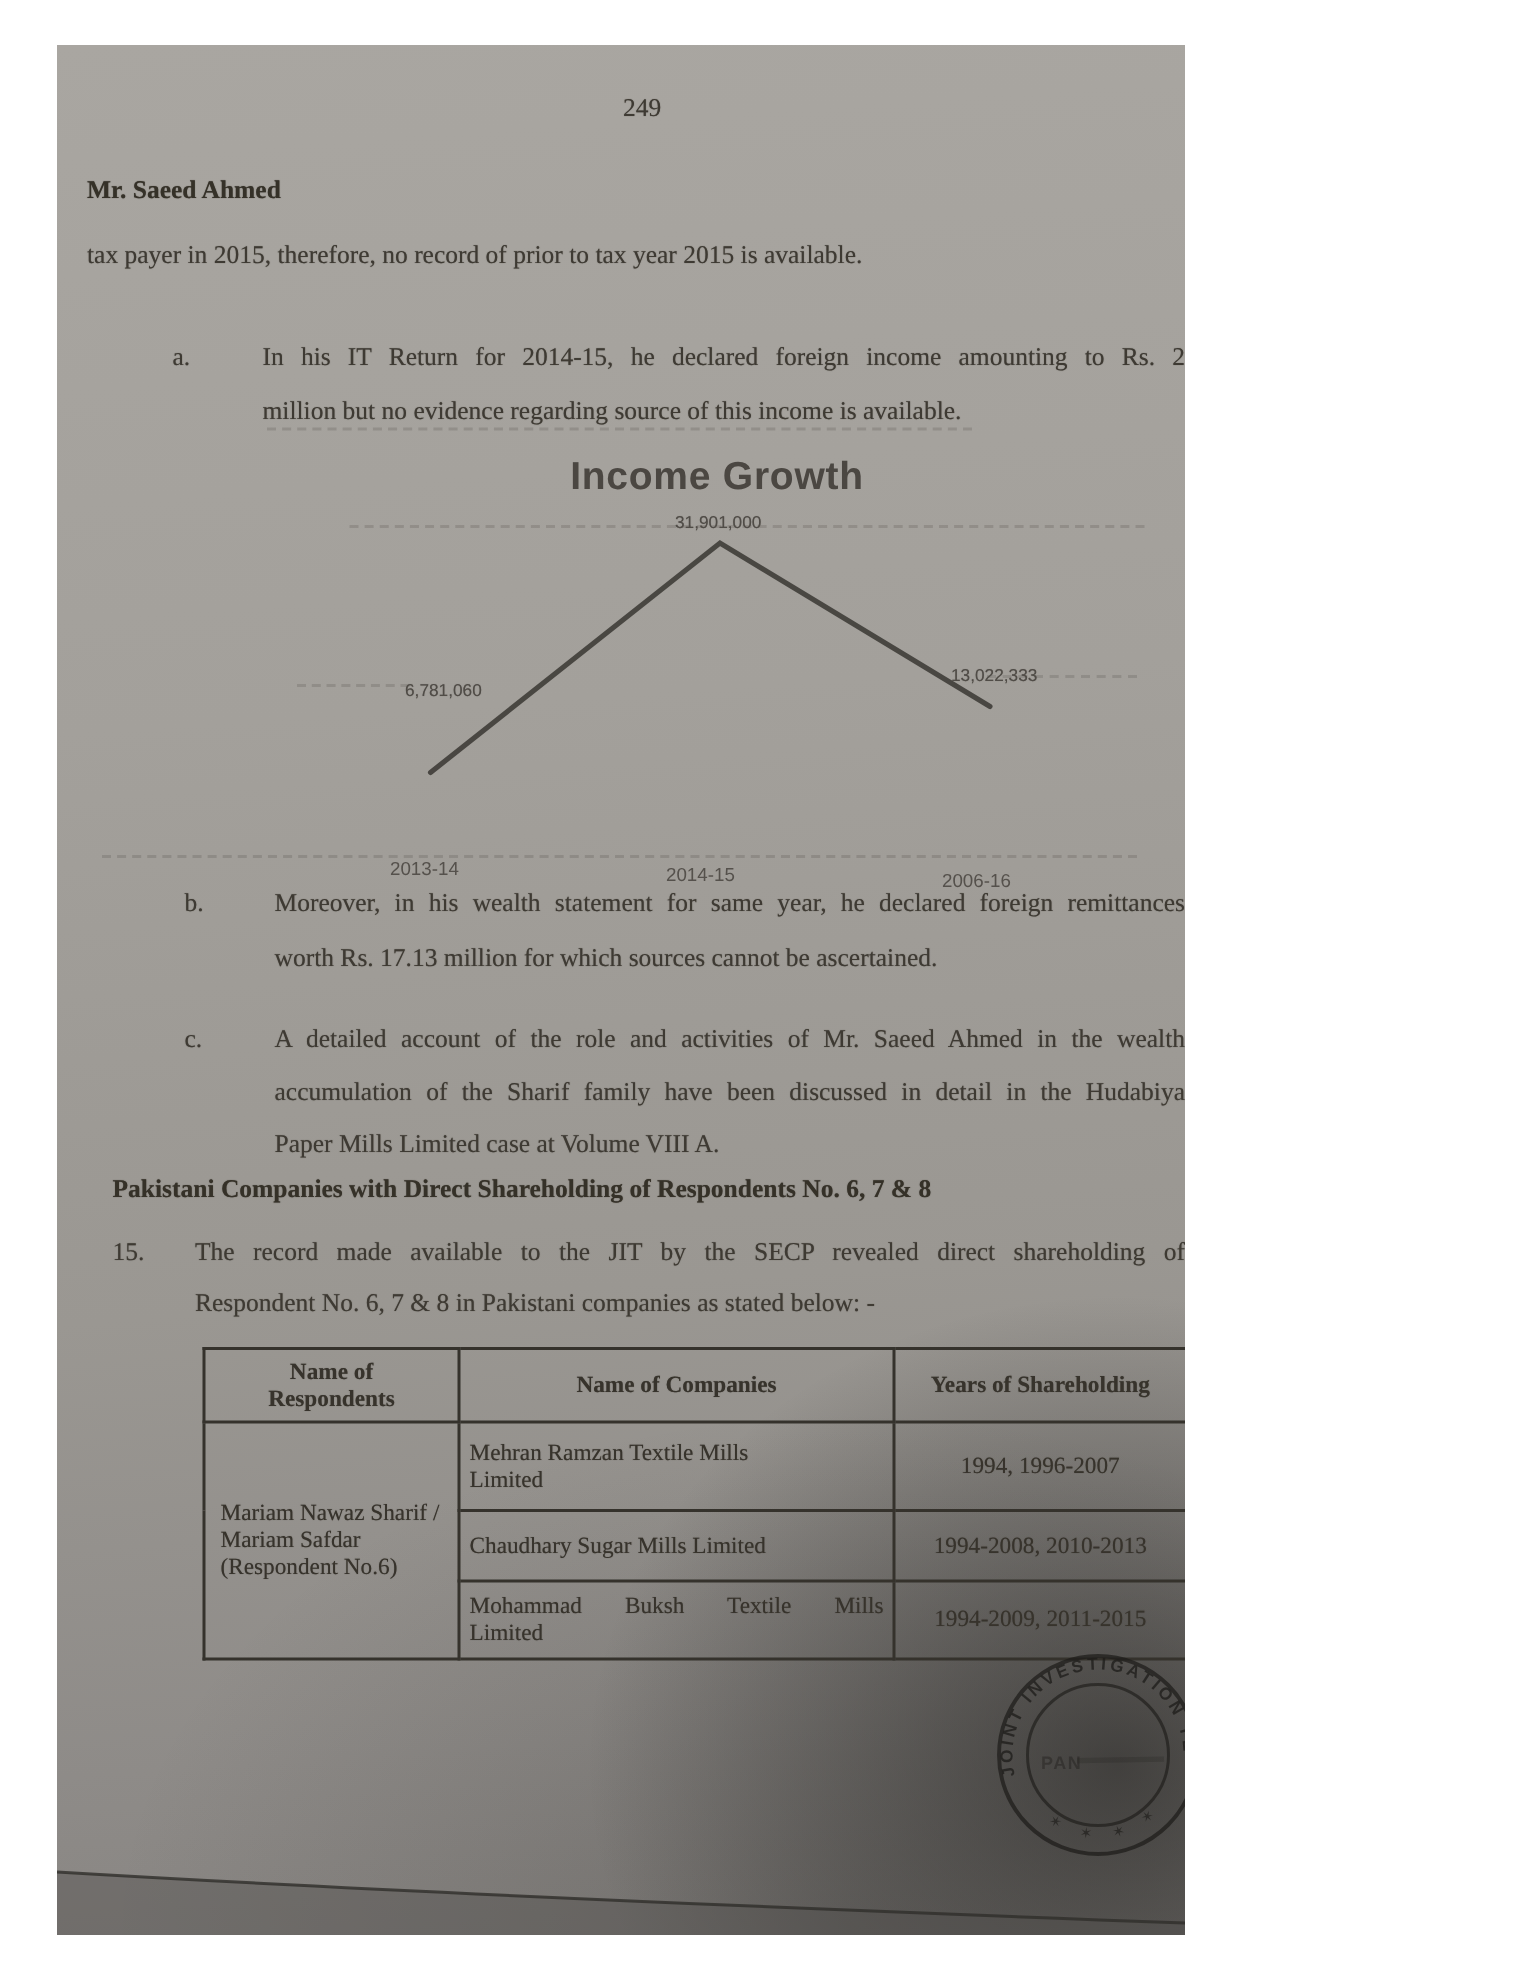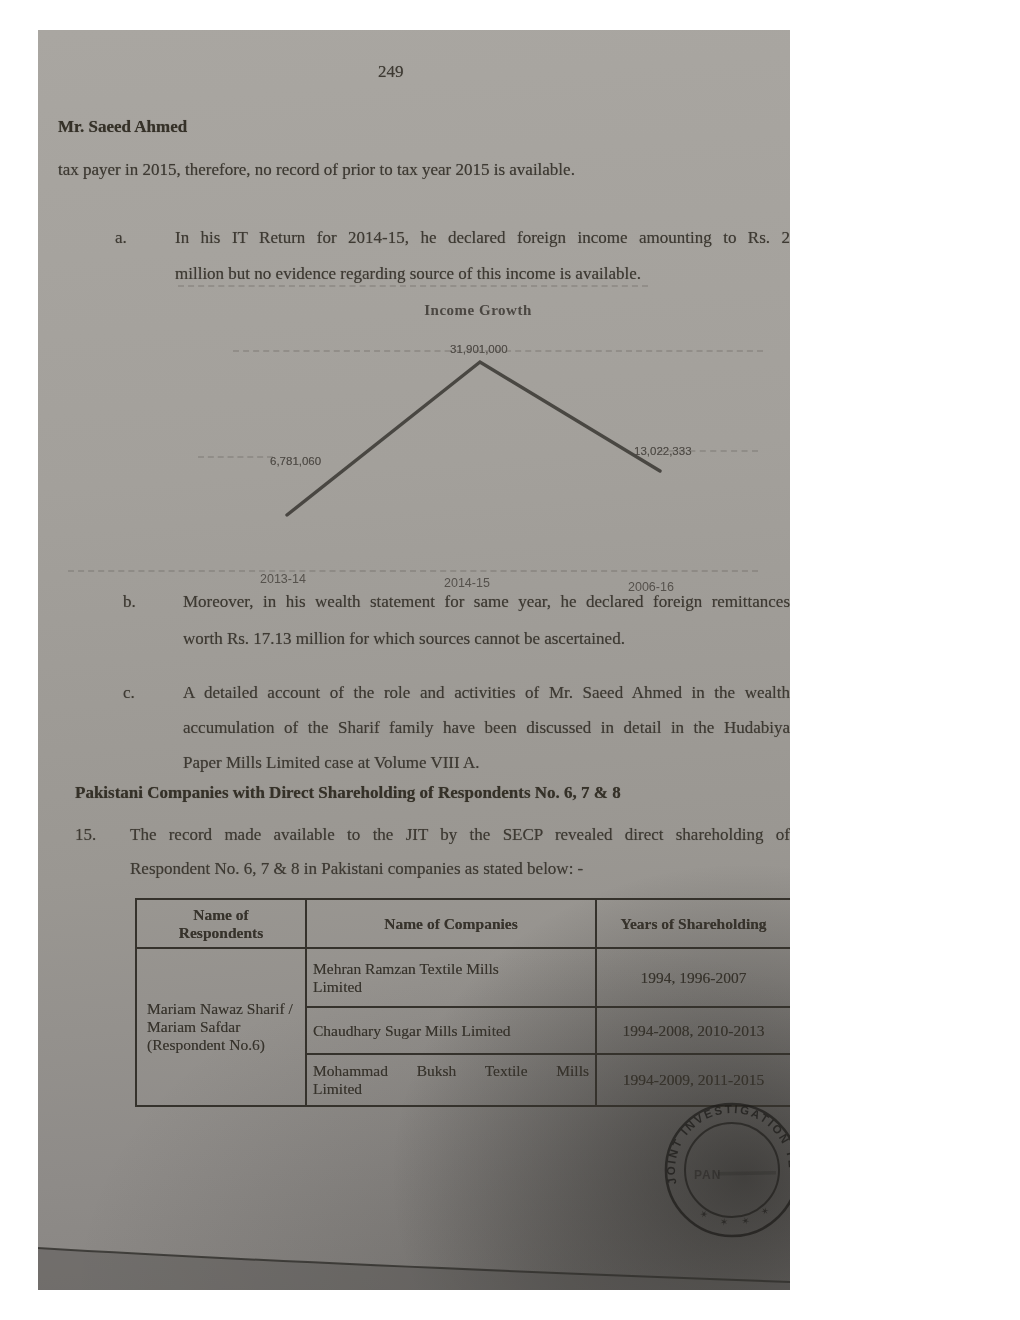--- a/index.html
+++ b/index.html
@@ -15,21 +15,21 @@
   .serif17{font-size:17px;line-height:37px;}
   .jline{text-align:justify;text-align-last:justify;white-space:normal;}
   .lline{text-align:left;}
   h2.doc-head{margin:0;font-size:17px;font-weight:bold;color:#353128;
     text-underline-offset:3px;text-shadow:0 0 0.7px rgba(53,49,40,0.7);}
   .num{display:inline-block;}
   .item-row{display:flex;}
   .item-label{flex:0 0 60px;}
   .item-text{flex:1 1 auto;}
   
-  #chart-title{font-family:Liberation Serif, serif;font-weight:bold;font-size:15px;
+  #chart-title{font-family:Liberation Sans, sans-serif;font-weight:bold;font-size:26px;
     color:#4b4742;letter-spacing:0.5px;text-align:center;}
   .chart-label{font-family:"Liberation Sans", sans-serif;font-size:11.5px;color:#504c47;
     text-shadow:0 0 0.5px rgba(80,76,71,0.6);}
   .axis-label{font-family:"Liberation Sans", sans-serif;font-size:12.5px;color:#55514c;}
   
   .smudge{border-top:2px dashed rgba(70,67,62,0.20);height:0;}
   
   #share-table{border-collapse:collapse;table-layout:fixed;
     font-size:15.5px;color:#37332c;text-shadow:0 0 0.6px rgba(55,51,44,0.6);}
   #share-table td,#share-table th{border:2px solid #35322c;padding:2px 6px;vertical-align:middle;}
@@ -40,21 +40,21 @@
   
   #page-edge{position:absolute;left:0;top:1200px;width:752px;height:60px;}
   
   #jit-stamp{position:absolute;left:604px;top:1052px;width:180px;height:180px;opacity:0.9;}
 </style>
 </head>
 <body>
 
 <div id="scan-page">
 
-  <div class="abs ink" style="left:340px;top:32px;width:100px;font-size:17px;">249</div>
+  <div class="abs ink" style="left:340px;top:32px;width:100px;text-align:center;font-size:17px;">249</div>
 
   <h2 class="abs doc-head" style="left:20px;top:87px;">Mr. Saeed Ahmed</h2>
 
   <div class="abs serif17 ink" style="left:20px;top:121px;width:732px;">
     <div class="lline">tax payer in 2015, therefore, no record of prior to tax year 2015 is available.</div>
   </div>
 
   <div class="abs serif17 ink item-row" style="left:77px;top:190px;width:675px;line-height:36px;">
     <div class="item-label">a.</div>
     <div class="item-text">

